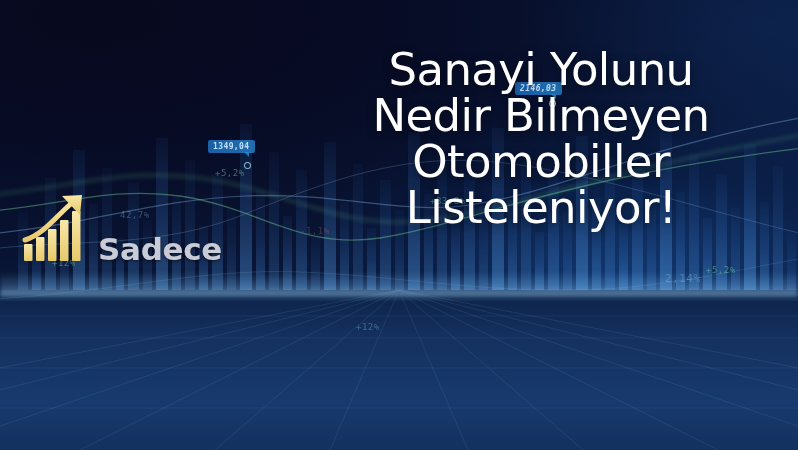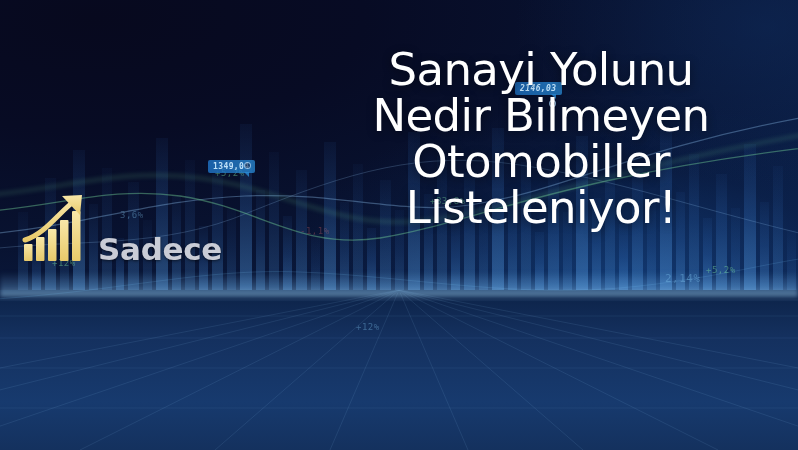--- a/index.html
+++ b/index.html
@@ -215,23 +215,23 @@
     <path d="M-20,300 C120,292 200,268 300,272 C410,276 520,300 640,286 C720,277 770,262 820,256" fill="none" stroke="rgba(120,190,240,0.16)" stroke-width="1"></path>
   </svg>
 
   <div id="annots-host">
       <div class="annot green" style="left: 215px; top: 168px; font-size: 9px;">+5,2%</div>
       <div class="annot green" style="left: 706px; top: 265px; font-size: 9px;">+5,2%</div>
       <div class="annot green" style="left: 52px; top: 258px; font-size: 9px;">+12%</div>
       <div class="annot cyan" style="left: 356px; top: 322px; font-size: 9px;">+12%</div>
       <div class="annot red" style="left: 300px; top: 226px; font-size: 9px;">-1,1%</div>
       <div class="annot cyan" style="left: 665px; top: 272px; font-size: 11px;">2,14%</div>
-      <div class="annot cyan" style="left: 120px; top: 210px; font-size: 9px;">3,6%</div>
+      <div class="annot cyan" style="left: 120px; top: 210px; font-size: 9px;">42,7%</div>
       <div class="annot green" style="left: 430px; top: 196px; font-size: 9px;">+83,8%</div>
-      <div class="tooltip" style="left: 208px; top: 160px;">1349,04<span class="tail"></span></div>
+      <div class="tooltip" style="left: 208px; top: 140px;">1349,04<span class="tail"></span></div>
       <div class="dot" style="left: 244px; top: 162px;"></div>
       <div class="tooltip" style="left: 515px; top: 82px; font-style: italic;">2146,03<span class="tail"></span></div>
       <div class="dot" style="left: 549px; top: 100px;"></div>
     </div>
 
   <div class="logo">
     <div class="logo-mark">
       <svg viewBox="0 0 64 72" width="64" height="72">
         <defs>
           <linearGradient id="goldg" x1="0" y1="1" x2="0" y2="0">

